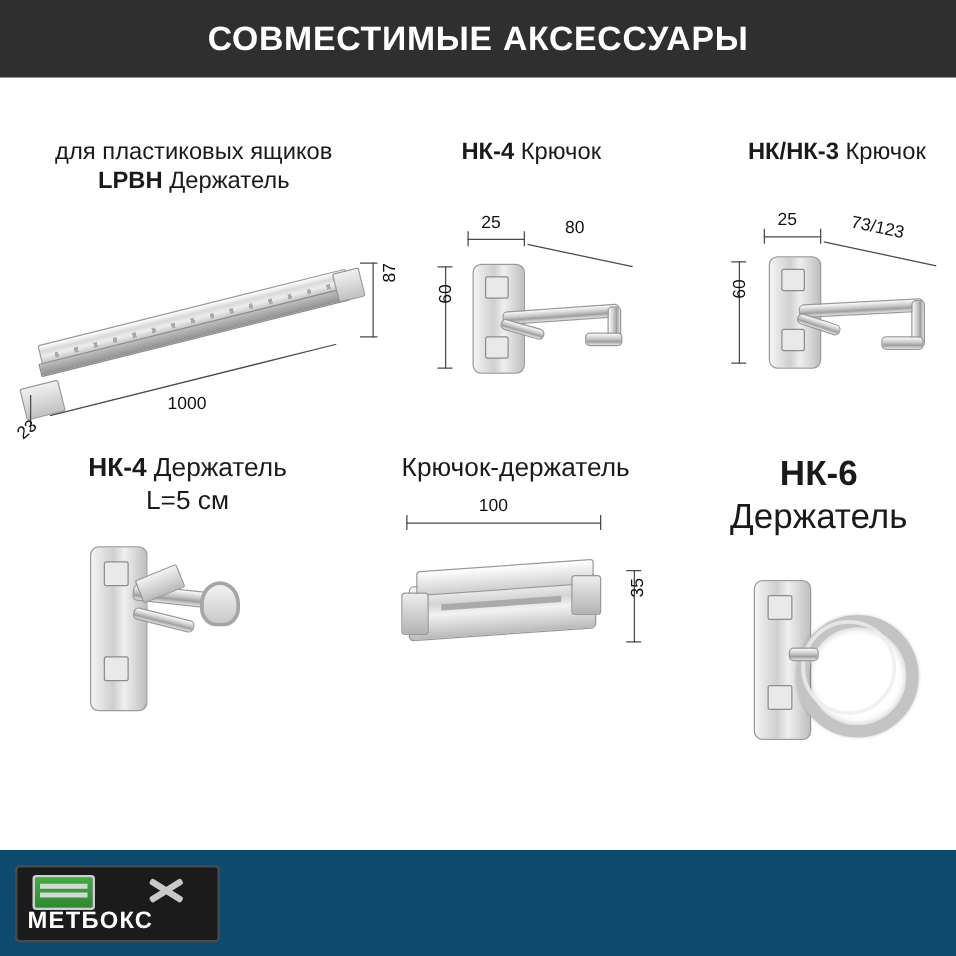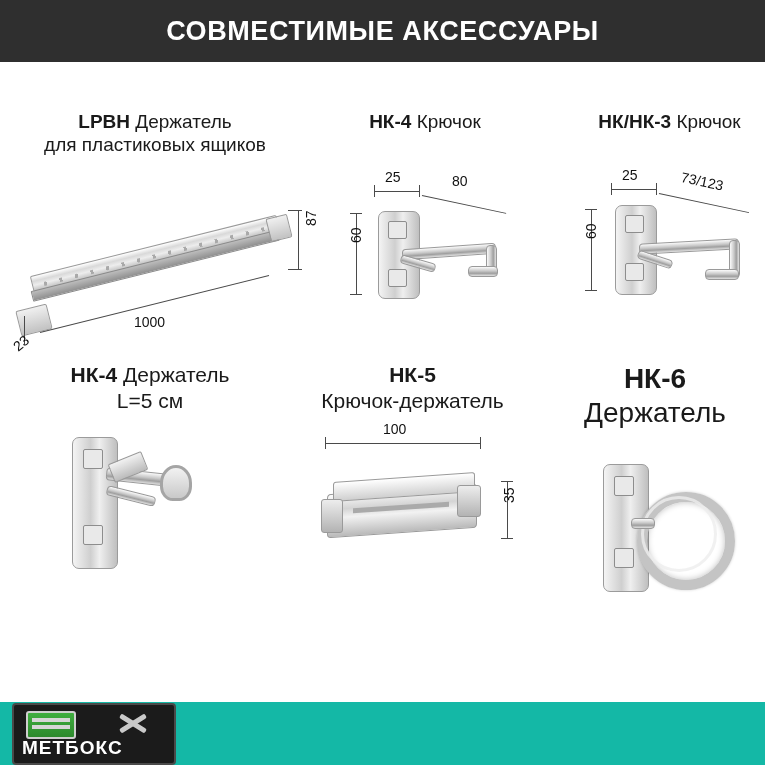--- a/index.html
+++ b/index.html
@@ -41,22 +41,22 @@
     text-transform: uppercase;
     white-space: nowrap;
   }
 
   
   .footer {
     position: absolute;
     left: 0;
     bottom: 0;
     width: 765px;
-    height: 63px;
-    background: #14b8a6;
+    height: 85px;
+    background: #0c4a6e;
     display: flex;
     align-items: center;
   }
   .logo {
     position: relative;
     margin-left: 12px;
     width: 160px;
     height: 58px;
     background: #1b1b1b;
     border: 2px solid #4a4a4a;
@@ -182,23 +182,23 @@
 <div class="page">
 
   <div class="header">
     <div class="header-title">СОВМЕСТИМЫЕ АКСЕССУАРЫ</div>
   </div>
 
   <div class="grid">
 
     <div class="cell" style="left:10px; top:48px; width:290px;">
       <div class="caption">
+        <span class="ln">для пластиковых ящиков</span>
         <span class="ln"><span class="code">LPBH</span>
           <span>Держатель</span></span>
-        <span class="ln">для пластиковых ящиков</span>
       </div>
 
       <div class="figure" style="height:210px;">
 
         <div style="position:absolute; left:22px; top:120px; width:252px; height:16px;
                     transform: rotate(-14deg); transform-origin: left center;
                     background: linear-gradient(to bottom,#ffffff,#d9d9d9 30%,#ededed 55%,#b5b5b5 100%);
                     border:1px solid #9a9a9a; border-radius:2px;"></div>
         <div style="position:absolute; left:22px; top:135px; width:252px; height:9px;
                     transform: rotate(-14deg); transform-origin: left center;
@@ -310,21 +310,20 @@
                     background:linear-gradient(to bottom,#f2f2f2,#bbbbbb); border:1px solid #9a9a9a; border-radius:2px;"></div>
 
         <div style="position:absolute; left:150px; top:52px; width:26px; height:30px; border:3px solid #a5a5a5;
                     border-radius:50% 50% 40% 40%; background:linear-gradient(to bottom,#f2f2f2,#c9c9c9);"></div>
         <div class="rodh" style="left:96px; top:78px; width:48px; height:8px; transform:rotate(14deg);"></div>
       </div>
     </div>
 
     <div class="cell" style="left:285px; top:300px; width:255px;">
       <div class="caption" style="font-size:21px;">
-        <span class="ln"><span class="code">НК-5</span></span>
         <span class="ln">Крючок-держатель</span>
       </div>
 
       <div class="figure" style="height:190px;">
 
         <div style="position:absolute; left:42px; top:76px; width:148px; height:42px;
                     background: linear-gradient(to bottom,#fcfcfc,#d4d4d4 35%,#f2f2f2 55%,#b9b9b9 100%);
                     border:1px solid #9a9a9a; border-radius:4px; transform: skewY(-4deg);"></div>
         <div style="position:absolute; left:48px; top:64px; width:140px; height:18px;
                     background: linear-gradient(to bottom,#ffffff,#cfcfcf);

